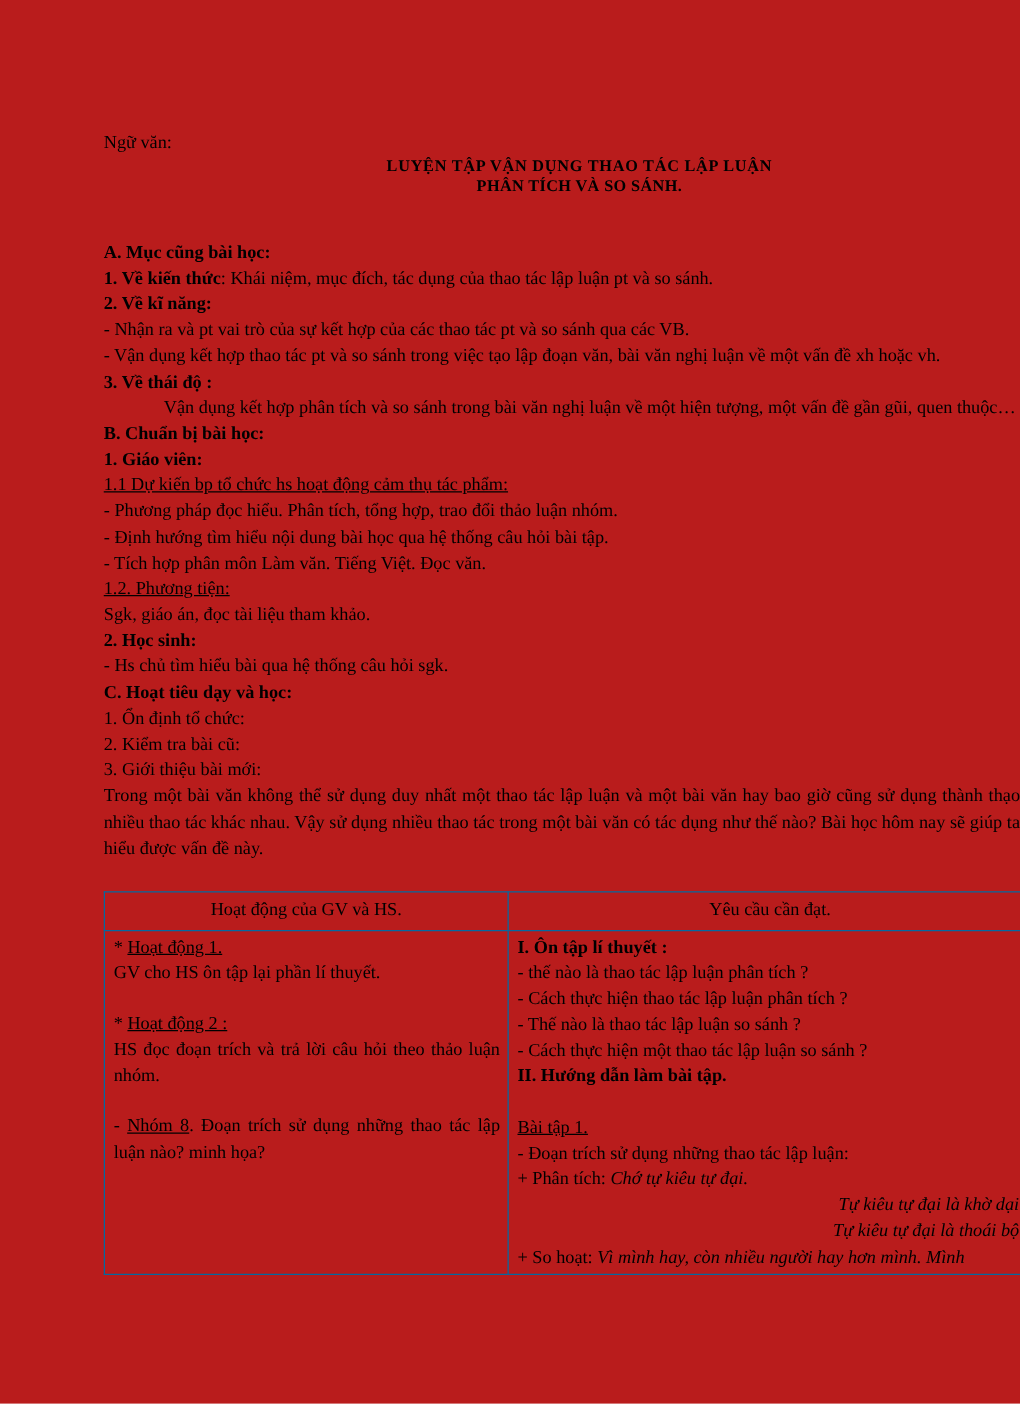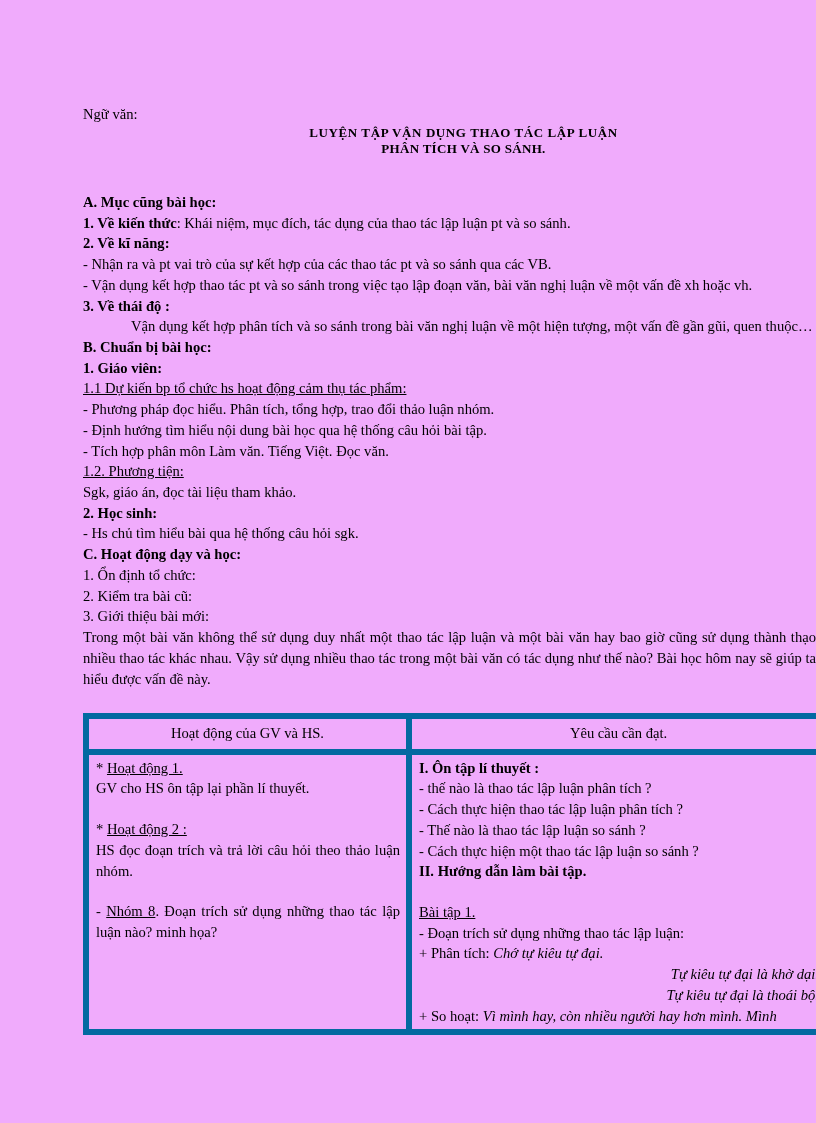--- a/index.html
+++ b/index.html
@@ -9,21 +9,21 @@
     background: #ffffff;
   }
   body {
     font-family: "Liberation Serif", "DejaVu Serif", serif;
     color: #000000;
   }
   #page {
     position: relative;
     width: 816px;
     height: 1123px;
-    background: #f0abfc;
+    background: #b91c1c;
     overflow: hidden;
     box-sizing: border-box;
   }
   .doc {
     position: absolute;
     left: 83px;
     top: 104px;
     width: 733px;
     font-size: 14.6px;
     line-height: 1.42;
@@ -71,21 +71,21 @@
     top: 713px;
     width: 742px;
     border-collapse: collapse;
     table-layout: fixed;
     font-size: 14.6px;
     line-height: 1.42;
   }
   .tbl col.c1 { width: 323px; }
   .tbl col.c2 { width: 419px; }
   .tbl td, .tbl th {
-    border: 6px solid #0369a1;
+    border: 1px solid #0369a1;
     vertical-align: top;
     padding: 3px 6px 3px 7px;
     font-weight: normal;
     font-family: Liberation Serif, serif;
   }
   .tbl thead th {
     text-align: center;
     padding: 4px 6px 5px 6px;
   }
   .tbl tbody td {
@@ -132,21 +132,21 @@
     <p class="ln ind-sub">- Phương pháp đọc hiểu. Phân tích, tổng hợp, trao đổi thảo luận nhóm.</p>
     <p class="ln ind-sub">- Định hướng tìm hiểu nội dung bài học qua hệ thống câu hỏi bài tập.</p>
     <p class="ln ind-sub">- Tích hợp phân môn Làm văn. Tiếng Việt. Đọc văn.</p>
 
     <p class="ln ind-dash"><span class="u">1.2. Phương tiện:</span></p>
     <p class="ln">Sgk, giáo án, đọc tài liệu tham khảo.</p>
 
     <p class="ln b ind-tiny">2. Học sinh:</p>
     <p class="ln ind-sub">- Hs chủ tìm hiểu bài qua hệ thống câu hỏi sgk.</p>
 
-    <p class="ln b">C. Hoạt động dạy và học:</p>
+    <p class="ln b">C. Hoạt tiêu dạy và học:</p>
     <p class="ln ind-tiny">1. Ổn định tổ chức:</p>
     <p class="ln ind-tiny">2. Kiểm tra bài cũ:</p>
     <p class="ln ind-tiny">3. Giới thiệu bài mới:</p>
     <p class="ln just ind-p2">Trong một bài văn không thể sử dụng duy nhất một thao tác lập luận và một bài văn hay bao giờ cũng sử dụng thành thạo nhiều thao tác khác nhau. Vậy sử dụng nhiều thao tác trong một bài văn có tác dụng như thế nào? Bài học hôm nay sẽ giúp ta hiểu được vấn đề này.</p>
 
   </div>
 
   <table class="tbl">
     <colgroup>
         <col class="c1">

